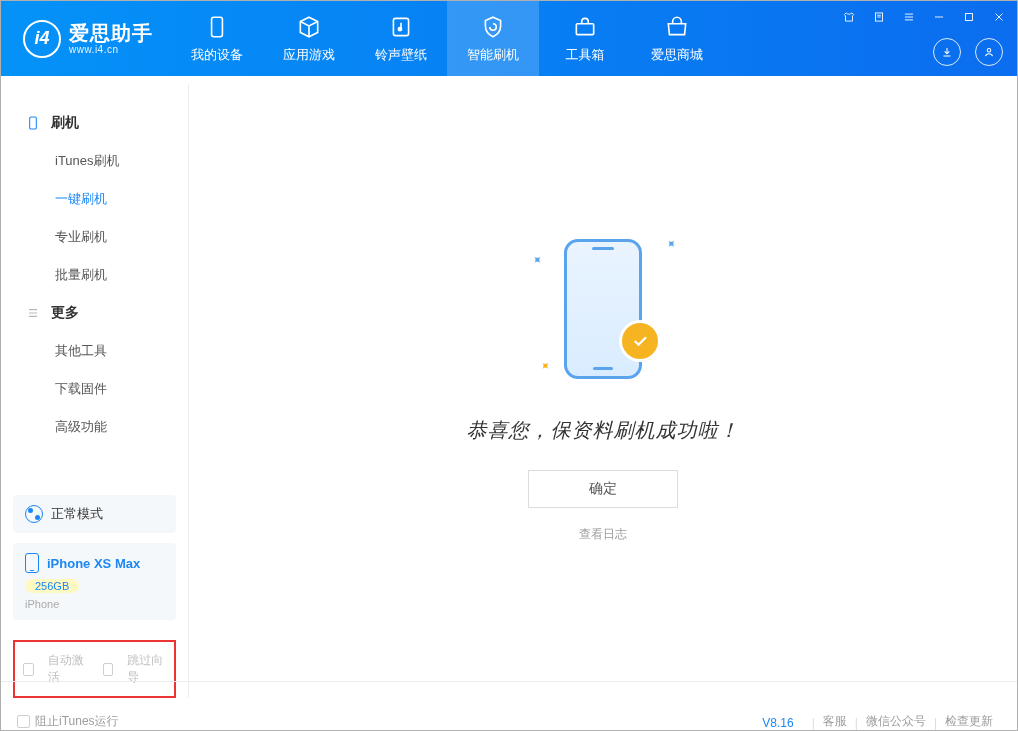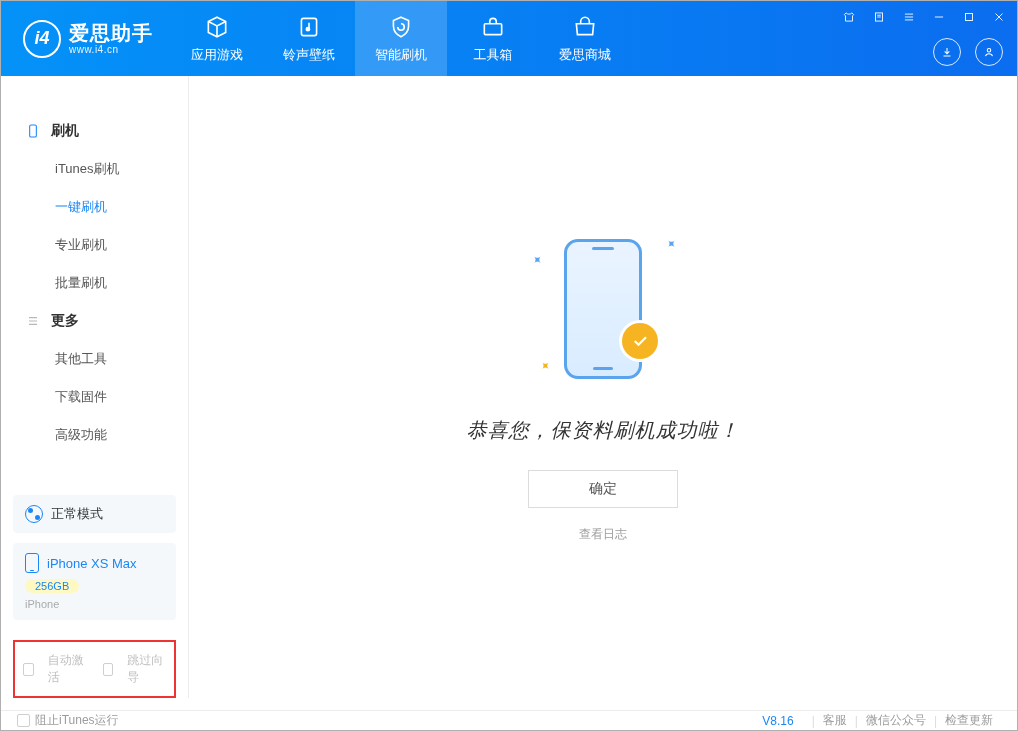--- a/index.html
+++ b/index.html
@@ -24,34 +24,34 @@
 .win-controls svg { width:14px; height:14px; stroke:#fff; fill:none; stroke-width:1.6; }
 
 .header-actions { position:absolute; right:14px; bottom:10px; display:flex; gap:14px; }
 .header-actions span { width:28px; height:28px; border:1.6px solid rgba(255,255,255,.85); border-radius:50%; display:flex; align-items:center; justify-content:center; cursor:pointer; }
 .header-actions svg { width:14px; height:14px; stroke:#fff; fill:none; stroke-width:1.8; }
 
 
 .body { display:flex; height:calc(100% - 75px - 32px); }
 
 
-.sidebar { width:188px; border-right:1px solid #ececec; padding-top:36px; display:flex; flex-direction:column; position:relative; }
+.sidebar { width:188px; border-right:1px solid #ececec; padding-top:20px; display:flex; flex-direction:column; position:relative;margin-top:8px; }
 .sb-group-title { display:flex; align-items:center; gap:10px; padding:10px 0 10px 24px; font-size:14px; color:#333; font-weight:600; }
 .sb-group-title svg { width:16px; height:16px; }
 .sb-sub { padding:10px 0 10px 54px; font-size:13px; color:#555; cursor:pointer; }
 .sb-sub.active { color:#1b87f5; }
 
 .sb-bottom { margin-top:auto; padding:0 12px 12px 12px; }
 .sb-card { background:#f5f8fb; border-radius:4px; padding:10px 12px; margin-top:10px; }
 .sb-card .row { display:flex; align-items:center; gap:8px; font-size:13px; color:#333; }
 .mode-icon { width:18px; height:18px; border:1.5px solid #1b87f5; border-radius:50%; position:relative; }
 .mode-icon::before,.mode-icon::after{content:"";position:absolute;width:5px;height:5px;background:#1b87f5;border-radius:50%;}
 .mode-icon::before{left:2px;top:2px;}
 .mode-icon::after{right:2px;bottom:2px;}
-.device-name { color:#1b87f5; font-weight:400; font-size:13px; }
+.device-name { color:#1b87f5; font-weight:700; font-size:13px; }
 .badge { display:inline-block; background:#fef9c3; color:#1b87f5; border-radius:10px; padding:1px 10px; font-size:11px; margin-top:6px; }
 .device-type { color:#aaa; font-size:11px; margin-top:4px; }
 .phone-mini { width:14px; height:20px; border:1.5px solid #1b87f5; border-radius:3px; position:relative; }
 .phone-mini::after{content:"";position:absolute;left:50%;bottom:1px;width:4px;height:1.5px;background:#1b87f5;transform:translateX(-50%);border-radius:1px;}
 
 .checkbox-row { border:2px solid #e33; padding:10px 8px; margin:8px 12px 0 12px; display:flex; gap:16px; align-items:center; }
 .cbx { display:flex; align-items:center; gap:14px; font-size:12px; color:#bfbfbf; cursor:pointer; }
 .cbx-box { width:13px; height:13px; border:1px solid #cfcfcf; border-radius:2px; }
 
 
@@ -65,39 +65,47 @@
 .spark { position:absolute; color:#5aa4ee; font-size:12px; }
 .spark.s1{left:-6px; top:22px; transform:rotate(45deg);}
 .spark.s2{right:-8px; top:6px; transform:rotate(45deg);}
 .spark.s3{left:2px; bottom:18px; color:#f7b422; transform:rotate(45deg);}
 
 .success-text { font-size:20px; color:#333; letter-spacing:1px;font-style:italic; }
 .ok-btn { margin-top:26px; width:150px; height:38px; border:1px solid #dcdcdc; background:#fff; color:#555; font-size:14px; cursor:pointer; }
 .view-log { margin-top:18px; font-size:12px; color:#9c9c9c; cursor:pointer; }
 
 
-.footer { position:absolute; left:0; right:0; bottom:0; height:20px; border-top:1px solid #ececec; display:flex; align-items:center; padding:0 16px; font-size:12px; color:#9c9c9c; }
+.footer { position:absolute; left:0; right:0; bottom:0; height:49px; border-top:1px solid #ececec; display:flex; align-items:flex-end; padding:0 16px; font-size:12px; color:#9c9c9c; }
 .footer .fcbx { display:flex; align-items:center; gap:5px; cursor:pointer; }
 .footer .spacer { flex:1; }
 .footer .ver { color:#1b87f5; margin-right:18px; cursor:pointer; }
 .footer .flink { color:#9c9c9c; cursor:pointer; padding:0 8px; }
 .footer .sep { color:#dcdcdc; }
 </style>
 </head>
 <body>
 
 <div class="header">
   <div class="logo-block">
     <div class="logo-circle">i4</div>
     <div class="logo-text">
       <span class="logo-title">爱思助手</span>
       <span class="logo-sub">www.i4.cn</span>
     </div>
   </div>
   <div class="nav">
+    <div class="nav-item">
+      <span class="nav-icon">
+          <svg viewBox="0 0 24 24">
+            <rect x="7" y="3" width="10" height="18" rx="2"></rect>
+          </svg>
+        </span>
+      <span>我的设备</span>
+    </div>
     <div class="nav-item">
       <span class="nav-icon">
           <svg viewBox="0 0 24 24">
             <path d="M12 3l8 4v10l-8 4-8-4V7z"></path>
             <path d="M4 7l8 4 8-4M12 11v10"></path>
           </svg>
         </span>
       <span>应用游戏</span>
     </div>
     <div class="nav-item">

